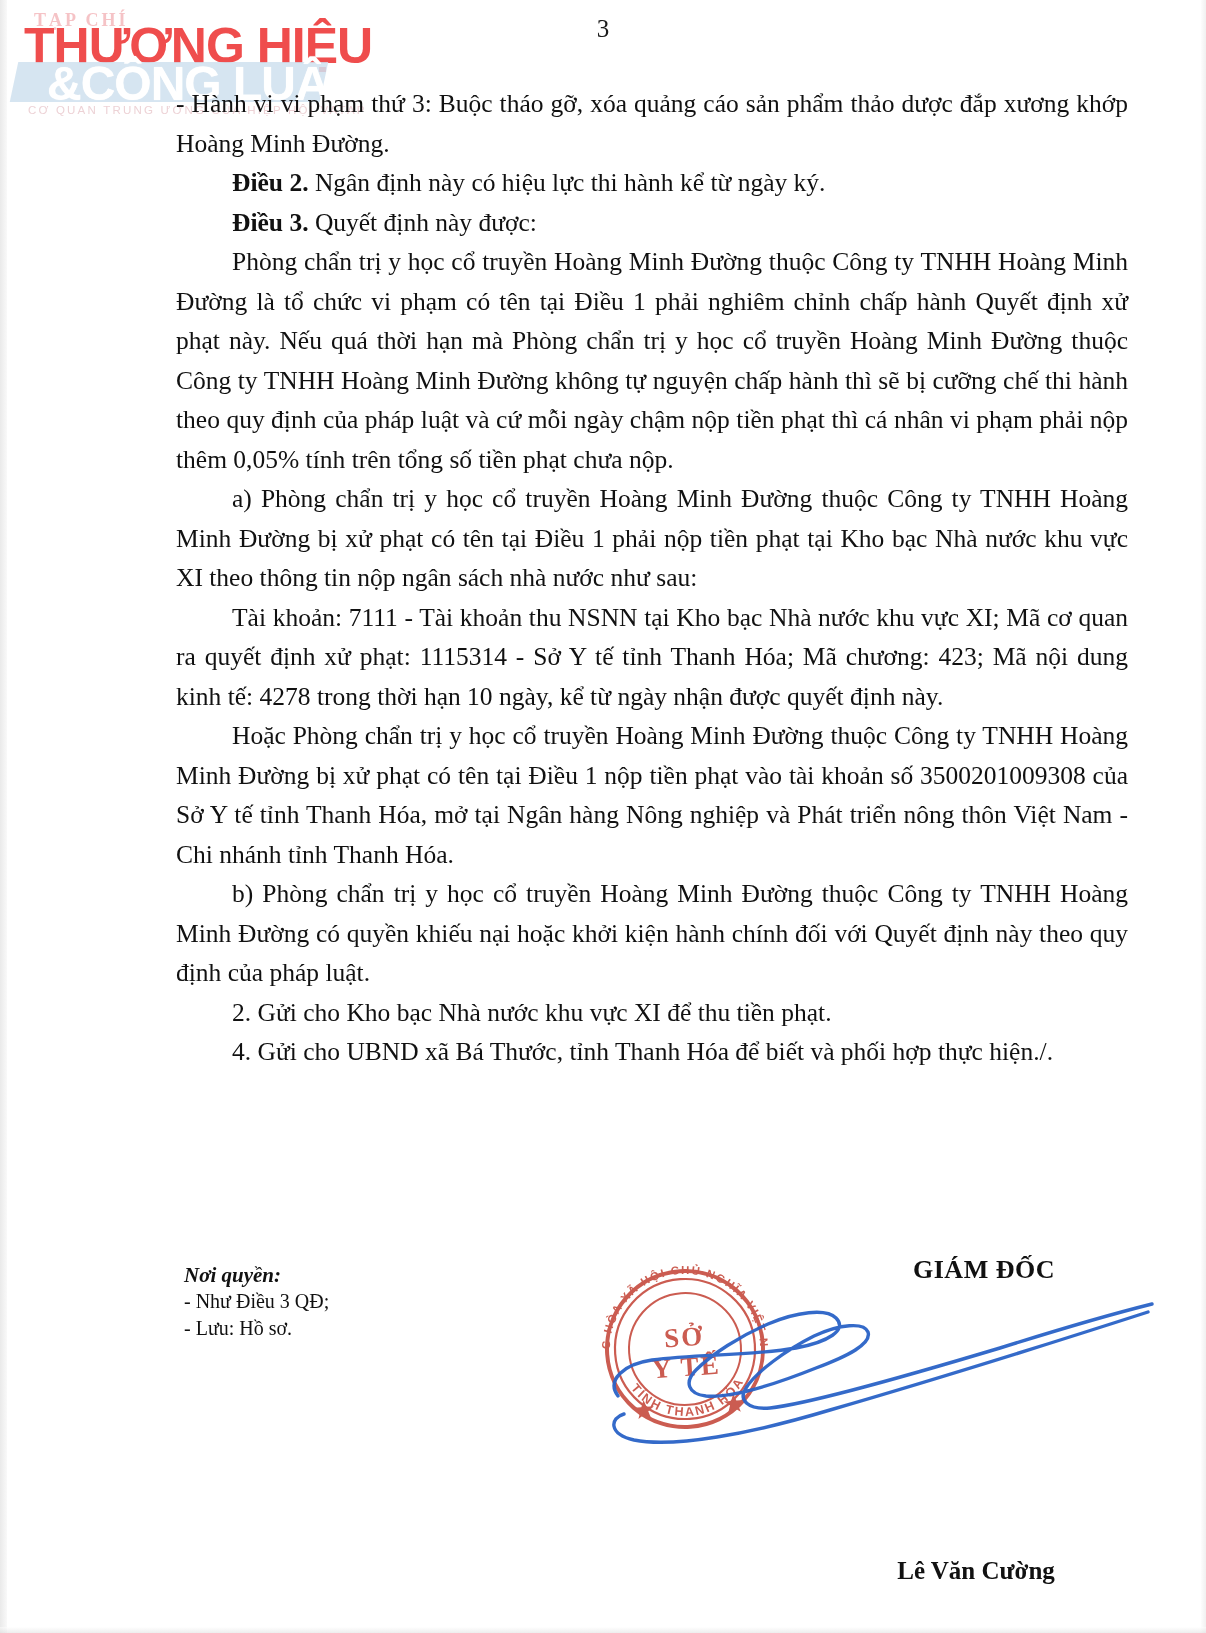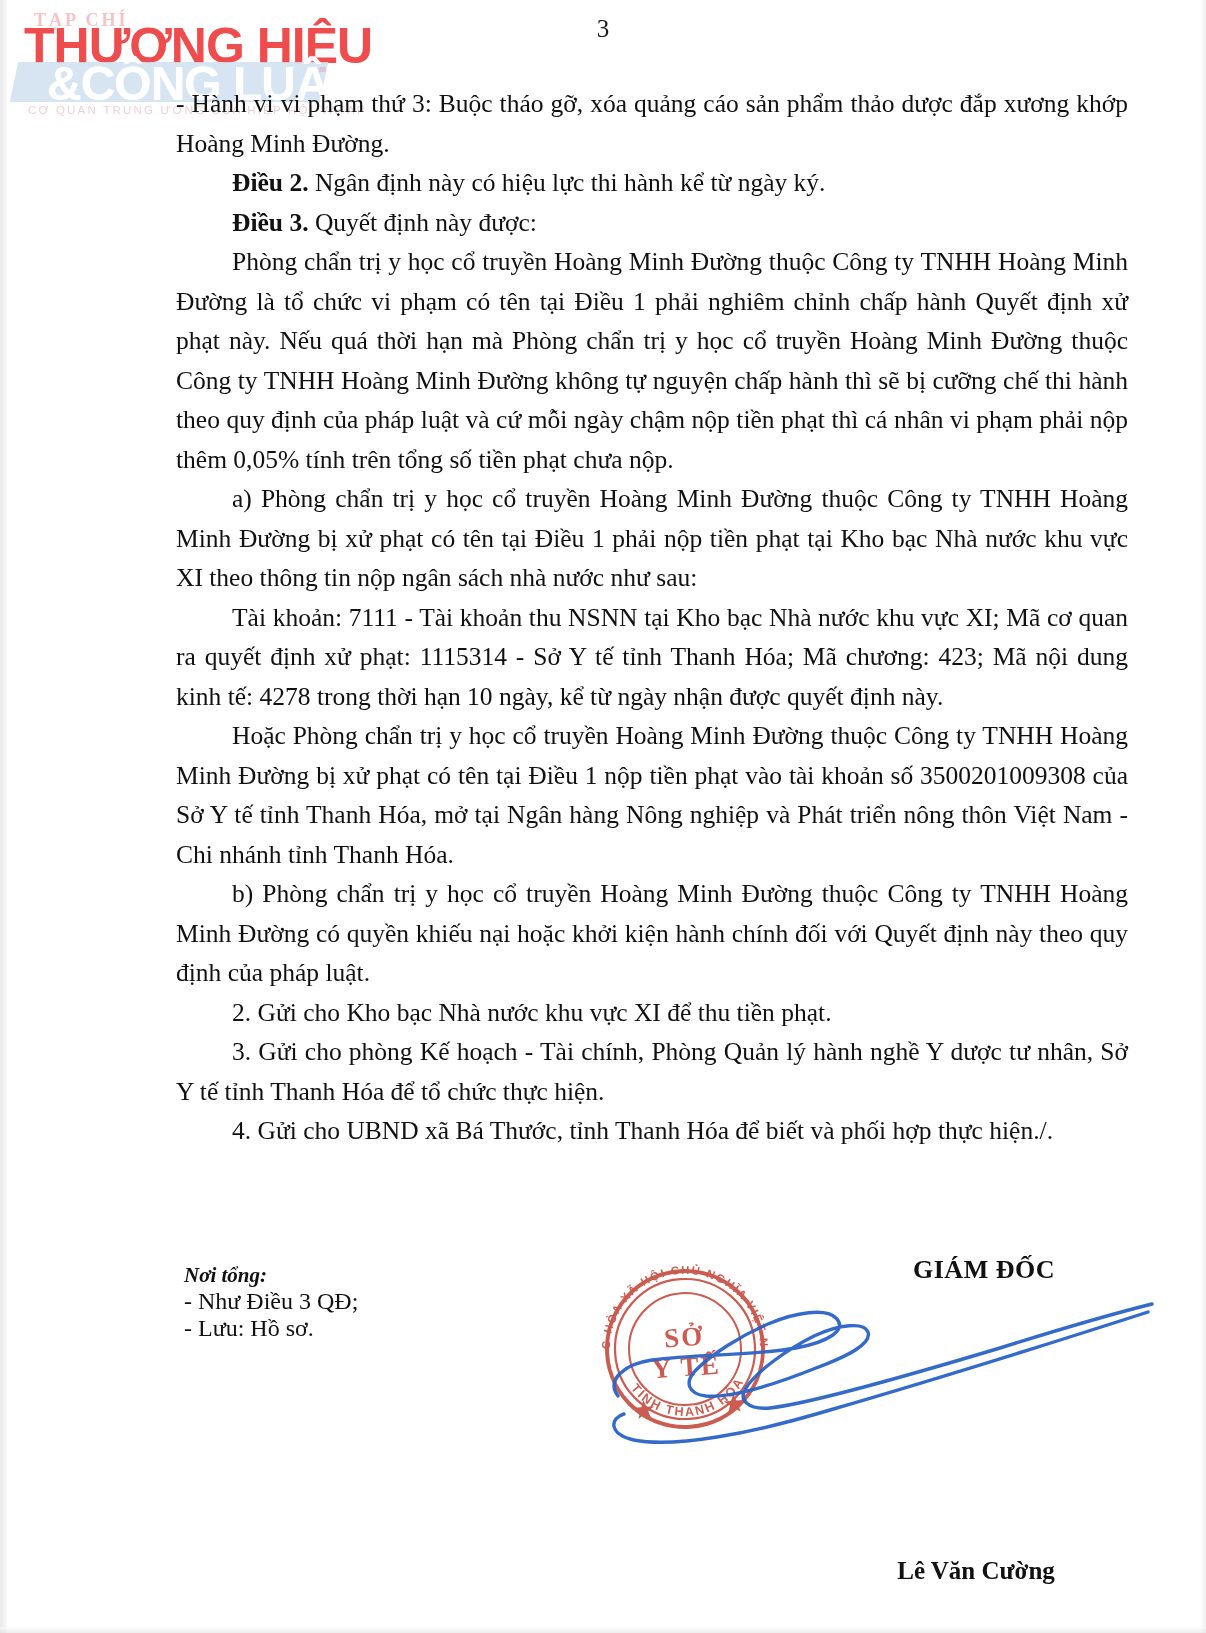--- a/index.html
+++ b/index.html
@@ -158,21 +158,21 @@
     top: 0;
     width: 340px;
   }
   .recipients-title {
     font-style: italic;
     font-weight: bold;
     font-size: 21px;
     line-height: 26px;
   }
   .recipients-item {
-    font-size: 24px;
+    font-size: 20px;
     line-height: 27px;
   }
   .signature-block {
     position: absolute;
     left: 608px;
     top: -8px;
     width: 400px;
     text-align: center;
   }
   .sig-title {
@@ -262,33 +262,30 @@
     </p>
 
     <p class="para">
       <span>b) Phòng chẩn trị y học cổ truyền Hoàng Minh Đường thuộc Công ty TNHH Hoàng Minh Đường có quyền khiếu nại hoặc khởi kiện hành chính đối với Quyết định này theo quy định của pháp luật.</span>
     </p>
 
     <p class="para">
       <span>2. Gửi cho Kho bạc Nhà nước khu vực XI để thu tiền phạt.</span>
     </p>
 
-    <p class="para">
-      <span>3. Gửi cho phòng Kế hoạch - Tài chính, Phòng Quản lý hành nghề Y dược tư nhân, Sở Y tế tỉnh Thanh Hóa để tổ chức thực hiện.</span>
-    </p>
 
     <p class="para">
       <span>4. Gửi cho UBND xã Bá Thước, tỉnh Thanh Hóa để biết và phối hợp thực hiện./.</span>
     </p>
 
   </div>
 
   <div class="footer">
     <div class="recipients">
-      <div class="recipients-title">Nơi tổng:</div>
+      <div class="recipients-title">Nơi quyền:</div>
       <div class="recipients-item">- Như Điều 3 QĐ;</div>
       <div class="recipients-item">- Lưu: Hồ sơ.</div>
     </div>
 
     <div class="signature-block">
       <div class="sig-title">GIÁM ĐỐC</div>
     </div>
 
     <div class="sig-name">Lê Văn Cường</div>
   </div>

